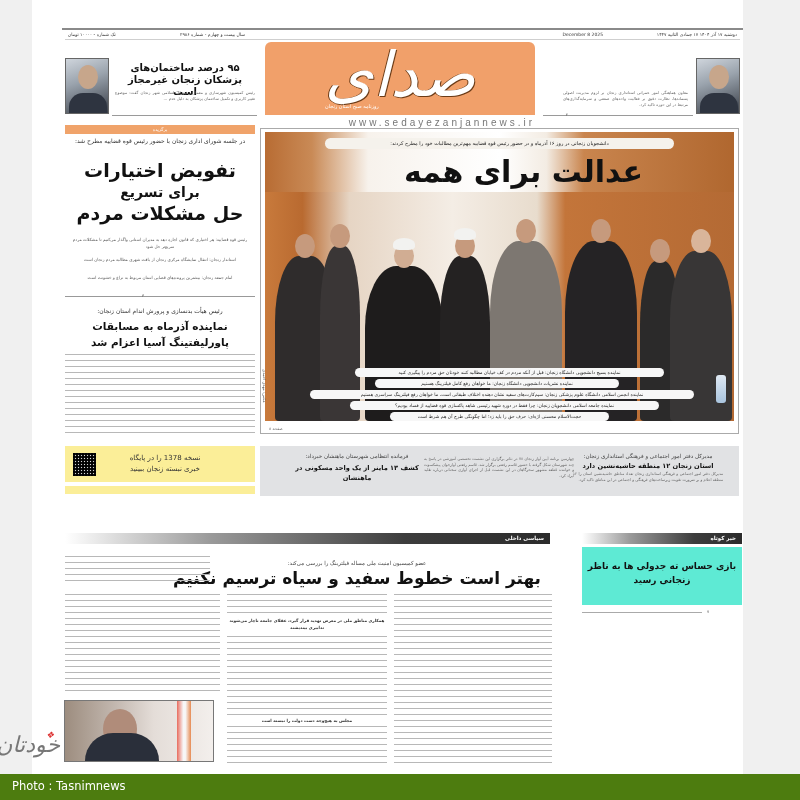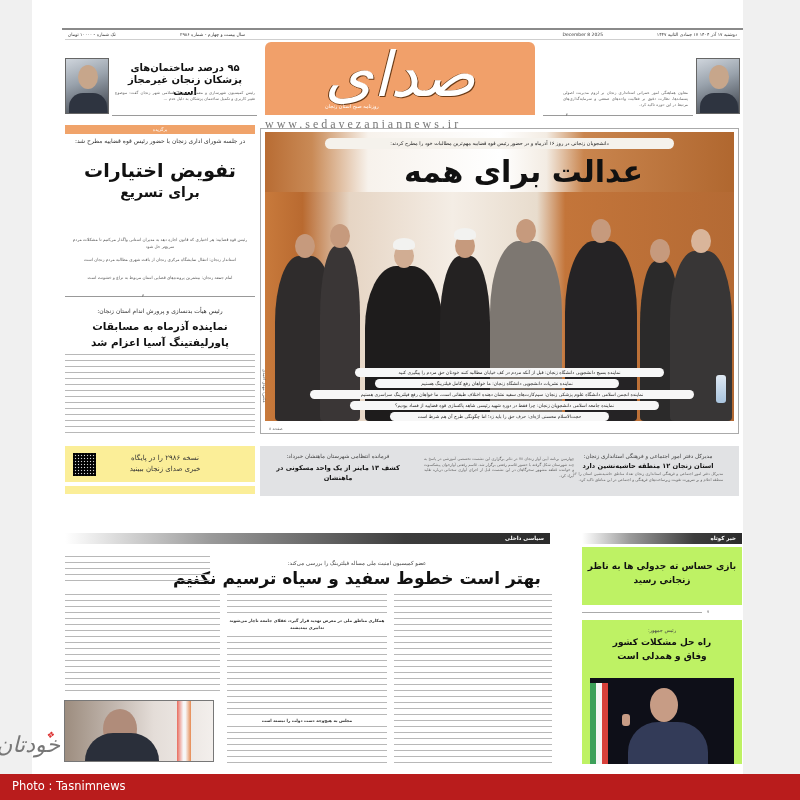--- a/index.html
+++ b/index.html
@@ -12,21 +12,21 @@
   .topline { position: absolute; left: 30px; right: 0; top: 28px; height: 2px; background: #8a8a8a; }
   .dateline { position: absolute; top: 32px; font-size: 4.5px; color: #333; white-space: nowrap; }
   .dateline.right { right: 6px; }
   .dateline.left { left: 36px; direction: rtl; }
   .dateline.mid { left: 148px; }
   .rule { position: absolute; height: 1px; background: #9a9a9a; }
 
   .logo { position: absolute; left: 233px; top: 42px; width: 270px; height: 73px; background: #f1a06a; border-radius: 6px 6px 0 0; overflow: hidden; }
   .logo-text { position: absolute; left: 0; right: 0; top: -4px; text-align: center; font-family: "DejaVu Serif", serif; font-size: 62px; font-style: italic; color: #ffffff; text-shadow: 1px 1px 0 #6b3b17, -1px 0 0 #6b3b17; letter-spacing: 2px; }
   .logo-sub { position: absolute; left: 60px; bottom: 6px; font-size: 5px; color: #fff; }
-  .website { position: absolute; left: 233px; top: 117px; width: 270px; text-align: left; font-family: Liberation Serif, serif; font-size: 12px; letter-spacing: 3px; color: #777; direction: ltr; }
+  .website { position: absolute; left: 233px; top: 117px; width: 270px; text-align: right; font-family: Liberation Sans, sans-serif; font-size: 10px; letter-spacing: 3px; color: #777; direction: ltr; }
 
   .teaser { position: absolute; top: 58px; height: 56px; }
   .teaser-photo { position: absolute; top: 0; width: 44px; height: 56px; background: linear-gradient(160deg, #cfd5dc 0%, #9aa3ad 40%, #3a3f48 100%); border: 1px solid #666; }
   .teaser-photo .head { position: absolute; left: 12px; top: 6px; width: 20px; height: 24px; border-radius: 50%; background: #c7a68b; }
   .teaser-photo .body { position: absolute; left: 3px; bottom: 0; width: 38px; height: 20px; border-radius: 14px 14px 0 0; background: #2e3440; }
   .teaser-title { position: absolute; font-weight: bold; font-size: 10px; line-height: 12px; text-align: center; color: #111; }
   .teaser-body { position: absolute; font-size: 4px; line-height: 6px; color: #666; text-align: justify; }
   .pageno { position: absolute; font-size: 4px; color: #555; }
 
   
@@ -69,31 +69,31 @@
   .gs-hl { font-size: 6.6px; line-height: 10px; font-weight: bold; color: #111; }
   .gs-body { font-size: 3.8px; line-height: 5.6px; color: #666; text-align: justify; }
 
   
   .section-bar { position: absolute; height: 11px; background: linear-gradient(90deg, #ffffff 0%, #9a9a9a 30%, #3d3d3d 70%, #2b2b2b 100%); }
   .section-bar span { position: absolute; right: 6px; top: 0; font-size: 5.5px; line-height: 11px; color: #fff; font-weight: bold; }
 
   .article-kicker { position: absolute; left: 140px; width: 370px; text-align: center; font-size: 5.5px; color: #444; top: 560px; }
   .article-hl { position: absolute; left: 140px; width: 370px; text-align: center; font-size: 17px; font-weight: bold; color: #111; top: 568px; }
 
-  .yellow-box { position: absolute; left: 550px; width: 160px; background: #bef264; }
+  .yellow-box { position: absolute; left: 550px; width: 160px; background: #5eead4; }
   .yb-title { text-align: center; font-weight: bold; font-size: 9px; line-height: 14px; color: #111; }
   .yb-kicker { text-align: center; font-size: 5px; color: #444; line-height: 9px; }
 
   .bottom-photo { position: absolute; left: 32px; top: 700px; width: 150px; height: 62px; background: linear-gradient(90deg, #9d8d7f 0%, #c4b9b1 35%, #e4ddd8 60%, #f3efec 100%); border: 1px solid #777; overflow: hidden; }
   .flag { position: absolute; right: 22px; top: 0; width: 14px; height: 62px; background: linear-gradient(90deg, #e86b5d 0%, #f7f7f7 45%, #f7f7f7 60%, #e68a52 100%); }
 
   .tasnim-logo { position: absolute; left: 12px; top: 732px; width: 48px; height: 32px; font-family: "DejaVu Serif", serif; font-size: 22px; color: #777; font-style: italic; }
   .tasnim-logo .red { position: absolute; left: 34px; top: -2px; font-size: 9px; color: #d33; }
 
-  .footer { position: absolute; left: 0; bottom: 0; width: 800px; height: 26px; background: #b91c1c; }
+  .footer { position: absolute; left: 0; bottom: 0; width: 800px; height: 26px; background: #4d7c0f; }
   .footer span { position: absolute; left: 12px; top: 5px; font-family: "DejaVu Sans", sans-serif; font-size: 11.5px; color: #fff; direction: ltr; }
 </style>
 </head>
 <body>
 
 <div class="page">
 
   <div class="topline"></div>
   <div class="dateline right">دوشنبه  ۱۷  آذر  ۱۴۰۴   ۱۷  جمادی الثانیه  ۱۴۴۷</div>
   <div class="dateline" style="right:140px">December 8  2025</div>
@@ -126,35 +126,36 @@
     <div class="teaser-body" style="left:50px;width:140px;top:32px">رئیس کمیسیون شهرسازی و معماری شورای اسلامی شهر زنجان گفت: موضوع تغییر کاربری و تکمیل ساختمان پزشکان به دلیل عدم ...</div>
   </div>
   <div class="rule" style="left:80px;width:145px;top:115px"></div>
 
   <div class="tag-bar">
       <span>برگزیده</span>
     </div>
   <div class="kicker" style="left:38px;width:180px;top:136px">در جلسه شورای اداری زنجان با حضور رئیس قوه قضاییه مطرح شد:</div>
   <div class="main-hl" style="top:158px;font-size:19px;line-height:24px">تفویض اختیارات</div>
   <div class="main-hl" style="top:183px;font-size:14px;line-height:18px">برای تسریع</div>
+  <div class="main-hl" style="top:201px;font-size:19px;line-height:24px">حل مشکلات مردم</div>
   <div class="small-text" style="left:38px;width:180px;top:236px">رئیس قوه قضاییه: هر اختیاری که قانون اجازه دهد به مدیران استانی واگذار می‌کنیم تا مشکلات مردم سریع‌تر حل شود</div>
   <div class="small-text" style="left:38px;width:180px;top:256px">استاندار زنجان: انتقال نمایشگاه مرکزی زنجان از بافت شهری مطالبه مردم زنجان است</div>
   <div class="small-text" style="left:38px;width:180px;top:274px">امام جمعه زنجان: بیشترین پرونده‌های قضایی استان مربوط به نزاع و خشونت است</div>
   <div class="divider-dot" style="left:33px;width:190px;top:296px"></div>
   <div class="pageno" style="left:110px;top:293px">۳</div>
 
   <div class="kicker" style="left:38px;width:180px;top:306px">رئیس هیأت بدنسازی و پرورش اندام استان زنجان:</div>
   <div class="main-hl" style="top:318px;font-size:10.5px;line-height:16px">نماینده آذرماه به مسابقات پاورلیفتینگ آسیا اعزام شد</div>
   <div class="body-text lines" style="left:33px;width:190px;top:354px;height:80px"></div>
 
   <div class="promo">
     <div class="promo-qr"></div>
     <div class="promo-text">
-      <div>نسخه ۲۹۸۶ را در پایگاه</div>
-      <div>خبری صدای زنجان ببینید</div>
+      <div>نسخه 1378 را در پایگاه</div>
+      <div>خبری نبسته زنجان ببینید</div>
     </div>
   </div>
   <div class="promo-strip"></div>
 
   <div class="hero">
     <div class="hero-img">
       <div style="position:absolute;left:0;right:0;top:0;height:60px;background:linear-gradient(90deg,#b86c33 0%,#c98a56 10%,#f7f2ec 22%,#ffffff 50%,#f3ece3 60%,#c9854e 68%,#b0672f 100%);"></div>
       <div class="hero-top-caption">دانشجویان زنجانی در روز ۱۶ آذرماه و در حضور رئیس قوه قضاییه مهم‌ترین مطالبات خود را مطرح کردند:</div>
       <div class="hero-title">عدالت برای همه</div>
 
@@ -198,21 +199,21 @@
 
   <div class="gray-strip">
     <div class="gs-col" style="right:16px">
       <div class="gs-kicker">مدیرکل دفتر امور اجتماعی و فرهنگی استانداری زنجان:</div>
       <div class="gs-hl">استان زنجان ۱۲ منطقه حاشیه‌نشین دارد</div>
       <div class="gs-body">مدیرکل دفتر امور اجتماعی و فرهنگی استانداری زنجان تعداد مناطق حاشیه‌نشین استان را ۱۲ منطقه اعلام و بر ضرورت تقویت زیرساخت‌های فرهنگی و اجتماعی در این مناطق تاکید کرد.</div>
     </div>
     <div class="gs-col" style="right:165px;top:10px">
       <div class="gs-body">چهارمین برنامه آیین آواز زنجان ۷۸ در تئاتر برگزاری این نشست تخصصی آموزشی در پاسخ به چند شهرستان شکل گرفته با حضور قاسم رفعتی برگزار شد. قاسم رفعتی آوازخوان پیشکسوت و خواننده قطعه مشهور سحرگاهان در این نشست قبل از اجرای آوازی سخنانی درباره تقلید ایراد کرد.</div>
     </div>
-    <div class="gs-col" style="left:3px">
+    <div class="gs-col" style="left:22px">
       <div class="gs-kicker">فرمانده انتظامی شهرستان ماهنشان خبرداد:</div>
       <div class="gs-hl" style="margin-top:2px">کشف ۱۳ ماینر از یک واحد مسکونی در ماهنشان</div>
     </div>
   </div>
 
   <div class="section-bar" style="left:33px;width:485px;top:533px">
       <span>سیاسی داخلی</span>
     </div>
   <div class="article-kicker">عضو کمیسیون امنیت ملی مساله فیلترینگ را بررسی می‌کند:</div>
   <div class="article-hl">بهتر است خطوط سفید و سیاه ترسیم نکنیم</div>
@@ -231,30 +232,20 @@
   </div>
 
   <div class="section-bar" style="left:550px;width:160px;top:533px">
       <span>خبر کوتاه</span>
     </div>
   <div class="yellow-box" style="top:547px;height:58px;padding-top:12px">
     <div class="yb-title">بازی حساس ته جدولی ها به ناظر زنجانی رسید</div>
   </div>
   <div class="rule" style="left:550px;width:120px;top:612px;background:#aaa"></div>
   <div class="pageno" style="left:675px;top:609px">۷</div>
-  <div class="yellow-box" style="top:620px;height:144px;padding-top:6px">
-    <div class="yb-kicker">رئیس جمهور:</div>
-    <div class="yb-title" style="width:110px;margin:0 auto">راه حل مشکلات کشور وفاق و همدلی است</div>
-    <div style="position:absolute;left:8px;right:8px;top:58px;bottom:0;background:#0e0f18;overflow:hidden">
-      <div style="position:absolute;left:0;top:5px;width:18px;height:85px;background:linear-gradient(90deg,#3da05a 0 33%,#f5f5f5 33% 66%,#d8403a 66%)"></div>
-      <div style="position:absolute;left:60px;top:10px;width:28px;height:34px;border-radius:50%;background:#c79c85"></div>
-      <div style="position:absolute;left:38px;bottom:0;width:80px;height:42px;border-radius:30px 30px 0 0;background:#333b58"></div>
-      <div style="position:absolute;left:32px;top:36px;width:8px;height:12px;border-radius:3px;background:#c79c85"></div>
-    </div>
-  </div>
 </div>
 
 <div class="tasnim-logo">
   <span>خودتان</span><span class="red">❖</span>
 </div>
 
 <div class="footer">
   <span>Photo : Tasnimnews</span>
 </div>
 

